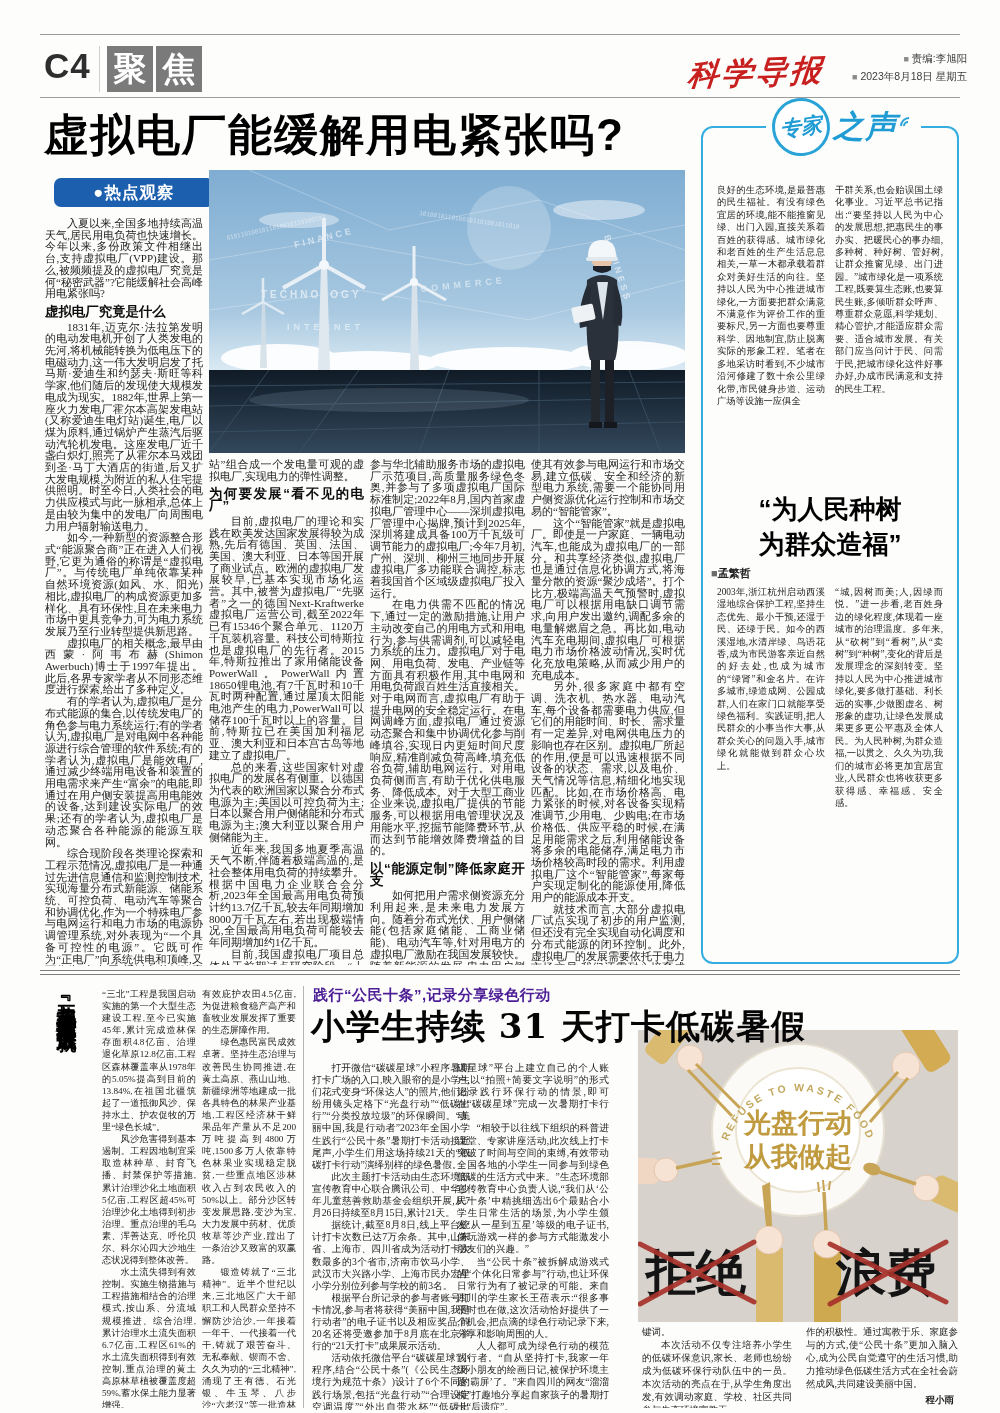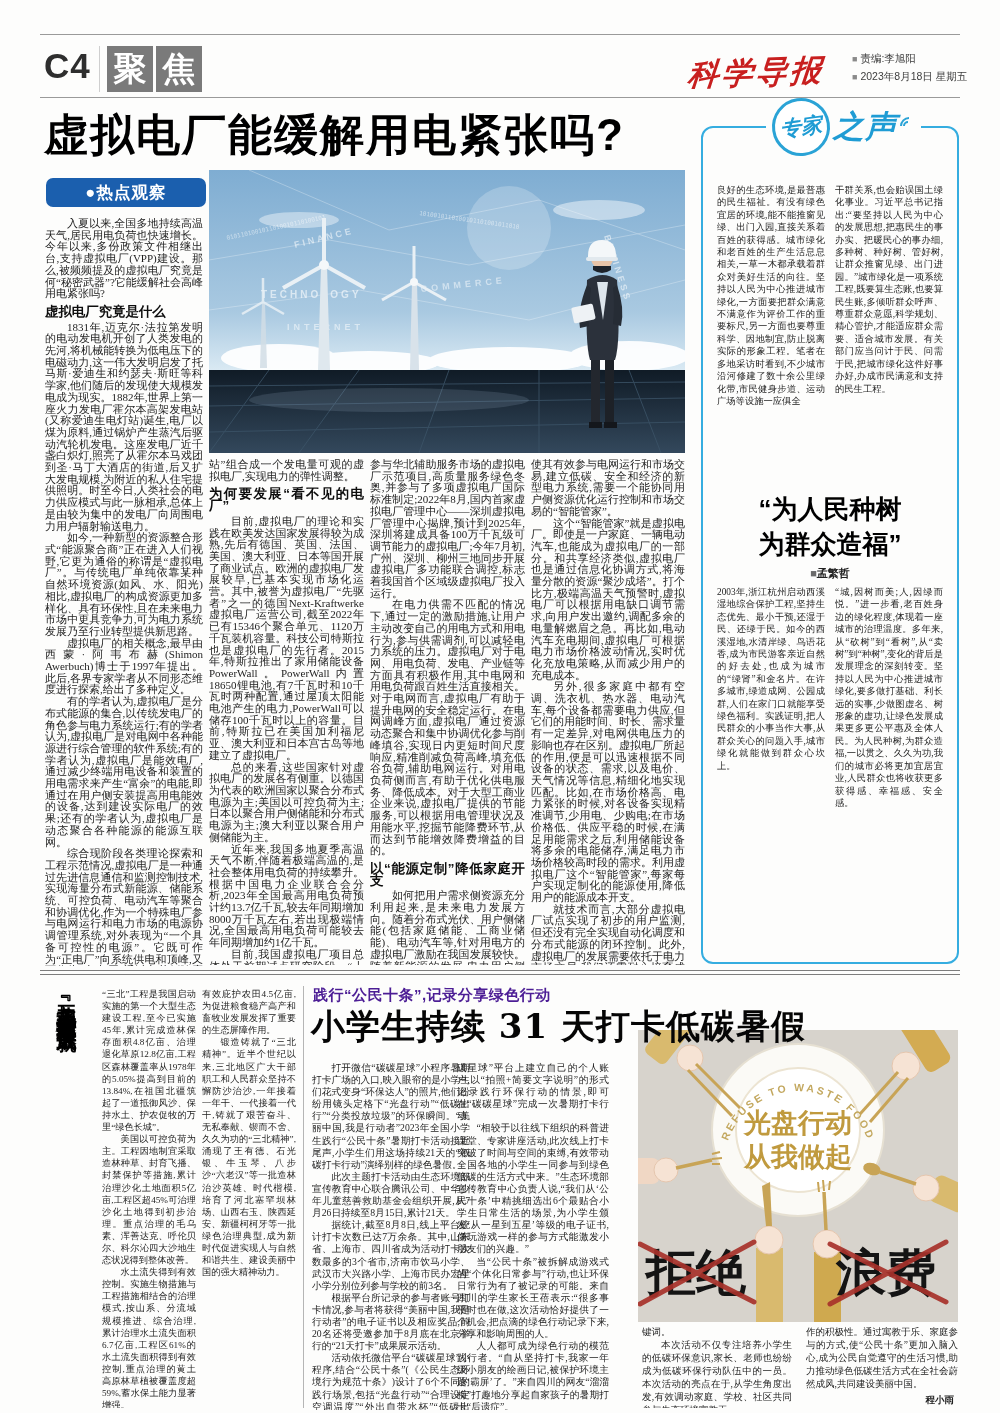--- a/index.html
+++ b/index.html
@@ -7,41 +7,41 @@
   .page { position:relative; width:1000px; height:1413px; background:#fdfdfc; margin:0 auto; overflow:hidden; color:#1b1b1b; }
   .abs { position:absolute; }
   .rule { background:#9a9a9a; }
   .double-rule { border-top:1px solid #7d7d7d; border-bottom:1px solid #7d7d7d; height:5px; }
   .vrule { background:#b5b5b5; width:1px; }
 
   
   .pageno { font-family:"Liberation Sans","DejaVu Sans",sans-serif; font-size:35px; font-weight:bold; color:#2e2e2e; letter-spacing:1px; }
   .secbox { width:46px; height:46px; background:#7a7a7a; color:#fff; display:flex; align-items:center; justify-content:center; font-size:33px; font-weight:bold; font-family:"Liberation Serif",serif; }
   .masthead { font-size:31px; font-weight:900; color:#c81f1f; font-style:italic; transform:skewX(-7deg) rotate(-2deg); letter-spacing:3px; font-family:"DejaVu Serif","Liberation Serif",serif; }
-  .meta { font-family:"Liberation Sans","DejaVu Sans",sans-serif; font-size:10.5px; color:#3d3d3d; line-height:17px; white-space:nowrap; }
+  .meta { font-family:"Liberation Sans","DejaVu Sans",sans-serif; font-size:10.5px; color:#3d3d3d; line-height:17px; white-space:nowrap;text-align:right; }
   .meta .bullet { color:#8a8a8a; margin-right:3px; font-size:9px; }
 
   
   .main-headline { font-family:"Liberation Sans","DejaVu Sans",sans-serif; font-size:44px; font-weight:700; color:#000; letter-spacing:2px; white-space:nowrap; }
-  .badge { background:#1b5fae; color:#fff; border-radius:7px; width:160px; height:29px; display:flex; align-items:center; justify-content:center; font-family:"Liberation Sans",sans-serif; font-size:16.5px; font-weight:bold; letter-spacing:1px; }
+  .badge { background:#1b5fae; color:#fff; border-radius:7px; width:160px; height:29px; display:flex; align-items:center; justify-content:center; font-family:"Liberation Sans",sans-serif; font-size:16.5px; font-weight:bold; letter-spacing:1px;margin-left:8px; }
   .col { position:absolute; text-align:justify; overflow:hidden; color:#1c1c1c; }
   .col .para { text-indent:2em; }
   .col .t-c { text-indent:0; }
   .col .t-h { text-indent:0; font-weight:bold; font-size:1.22em; margin:6px 0 4px; font-family:"Liberation Sans","DejaVu Sans",sans-serif; color:#0d0d0d; }
   .col .t-by { text-indent:0; text-align:right; font-weight:bold; margin-top:3px; padding-right:4px; }
   .main-col { font-size:11px; line-height:11.7px; }
 
   
   .expert-box { border:2px solid #35ade0; border-radius:12px; }
   .expert-logo { display:flex; align-items:center; background:#fdfdfc; padding:0 6px; }
   .expert-circle { width:58px; height:58px; border:3px solid #2aa3d6; border-radius:50%; background:#fff; display:flex; align-items:center; justify-content:center; font-size:21px; font-weight:900; font-style:italic; color:#1f9cd4; transform:rotate(-8deg); font-family:"DejaVu Serif",serif; }
   .expert-rest { font-size:31px; font-weight:900; font-style:italic; color:#1f9cd4; margin-left:3px; font-family:"Liberation Sans",sans-serif; letter-spacing:1px; }
   .expert-col { font-size:9.3px; line-height:12.4px; }
   .expert-title { text-align:center; font-family:"Liberation Sans","DejaVu Sans",sans-serif; font-size:26px; font-weight:900; line-height:35px; color:#000; }
-  .expert-byline { text-align:center; font-size:11px; font-weight:bold; color:#222; }
+  .expert-byline { text-align:left; font-size:11px; font-weight:bold; color:#222; }
   .expert-byline .sq { color:#6b6b6b; }
 
   
   .v-title { writing-mode:vertical-rl; font-family:"Liberation Sans","DejaVu Sans",sans-serif; font-size:20px; font-weight:900; letter-spacing:1.5px; color:#000; line-height:50px; }
   .sanbei-col { font-size:9.2px; line-height:12.1px; }
 
   
   .kicker { font-family:"Liberation Sans","DejaVu Sans",sans-serif; font-size:15px; font-weight:bold; color:#4c1d95; letter-spacing:0.5px; white-space:nowrap; }
   .lc-headline { font-family:"DejaVu Serif","Liberation Serif",serif; font-size:34px; font-weight:900; color:#050505; letter-spacing:1px; white-space:nowrap; z-index:5; }
   .lc-col { font-size:9.7px; line-height:12.1px; }
@@ -226,25 +226,26 @@
     </div>
   <div class="col expert-col" style="left:835px;top:586px;width:108px;height:368px">
       <p class="para t-c">“城,因树而美;人,因绿而悦。”进一步看,老百姓身边的绿化程度,体现着一座城市的治理温度。多年来,从“砍树”到“看树”,从“卖树”到“种树”,变化的背后是发展理念的深刻转变。坚持以人民为中心推进城市绿化,要多做打基础、利长远的实事,少做图虚名、树形象的虚功,让绿色发展成果更多更公平惠及全体人民。为人民种树,为群众造福,一以贯之、久久为功,我们的城市必将更加宜居宜业,人民群众也将收获更多获得感、幸福感、安全感。</p>
     </div>
 
   <div class="abs double-rule" style="left:40px;top:970px;width:920px"></div>
 
   <div class="abs v-title" style="left:42px;top:988px;height:420px">『三北』工程建设四十五年取得五项重大成就</div>
   <div class="col sanbei-col" style="left:102px;top:988px;width:94px;height:420px">
       <p class="para t-c">“三北”工程是我国启动实施的第一个大型生态建设工程,至今已实施45年,累计完成造林保存面积4.8亿亩、治理退化草原12.8亿亩,工程区森林覆盖率从1978年的5.05%提高到目前的13.84%,在祖国北疆筑起了一道抵御风沙、保持水土、护农促牧的万里“绿色长城”。</p>
-      <p class="para t-p">美国以可控负荷为主。工程因地制宜采取造林种草、封育飞播、封禁保护等措施,累计治理沙化土地面积5亿亩,工程区超45%可治理沙化土地得到初步治理。重点治理的毛乌素、浑善达克、呼伦贝尔、科尔沁四大沙地生态状况得到整体改善。</p>
+      <p class="para t-p">风沙危害得到基本遏制。工程因地制宜采取造林种草、封育飞播、封禁保护等措施,累计治理沙化土地面积5亿亩,工程区超45%可治理沙化土地得到初步治理。重点治理的毛乌素、浑善达克、呼伦贝尔、科尔沁四大沙地生态状况得到整体改善。</p>
       <p class="para t-p">水土流失得到有效控制。实施生物措施与工程措施相结合的治理模式,按山系、分流域规模推进、综合治理,累计治理水土流失面积6.7亿亩,工程区61%的水土流失面积得到有效控制,重点治理的黄土高原林草植被覆盖度超59%,蓄水保土能力显著增强。</p>
     </div>
   <div class="col sanbei-col" style="left:202px;top:988px;width:94px;height:420px">
       <p class="para t-c">有效庇护农田4.5亿亩,为促进粮食稳产高产和畜牧业发展发挥了重要的生态屏障作用。</p>
+      <p class="para t-p">绿色惠民富民成效卓著。坚持生态治理与改善民生协同推进,在黄土高原、燕山山地、新疆绿洲等地建成一批各具特色的林果产业基地,工程区经济林干鲜果品年产量从不足200万吨提高到4800万吨,1500多万人依靠特色林果业实现稳定脱贫,一些重点地区涉林收入占到农民收入的50%以上。部分沙区转变发展思路,变沙为宝,大力发展中药材、优质牧草等沙产业,蹚出了一条治沙又致富的双赢路。</p>
       <p class="para t-p">锻造铸就了“三北精神”。近半个世纪以来,三北地区广大干部职工和人民群众坚持不懈防沙治沙,一年接着一年干、一代接着一代干,铸就了艰苦奋斗、无私奉献、锲而不舍、久久为功的“三北精神”,涌现了王有德、石光银、牛玉琴、八步沙“六老汉”等一批造林治沙英雄、时代楷模,培育了河北塞罕坝林场、山西右玉、陕西延安、新疆柯柯牙等一批绿色治理典型,成为新时代促进实现人与自然和谐共生、建设美丽中国的强大精神动力。</p>
     </div>
 
   <div class="abs vrule" style="left:303px;top:986px;height:422px"></div>
 
   <div class="abs kicker" style="left:313px;top:986px">践行“公民十条”,记录分享绿色行动</div>
   <div class="abs lc-headline" style="left:311px;top:1004px">小学生持续 31 天打卡低碳暑假</div>
 
   <div class="col lc-col" style="left:312px;top:1062px;width:158px;height:348px">
       <p class="para t-p">打开微信“碳碳星球”小程序暑期打卡广场的入口,映入眼帘的是小学生们花式变身“环保达人”的照片,他们纷纷用镜头定格下“光盘行动”“低碳出行”“分类投放垃圾”的环保瞬间。“美丽中国,我是行动者”2023年全国小学生践行“公民十条”暑期打卡活动接近尾声,小学生们用这场持续21天的“低碳打卡行动”演绎别样的绿色暑假。</p>

